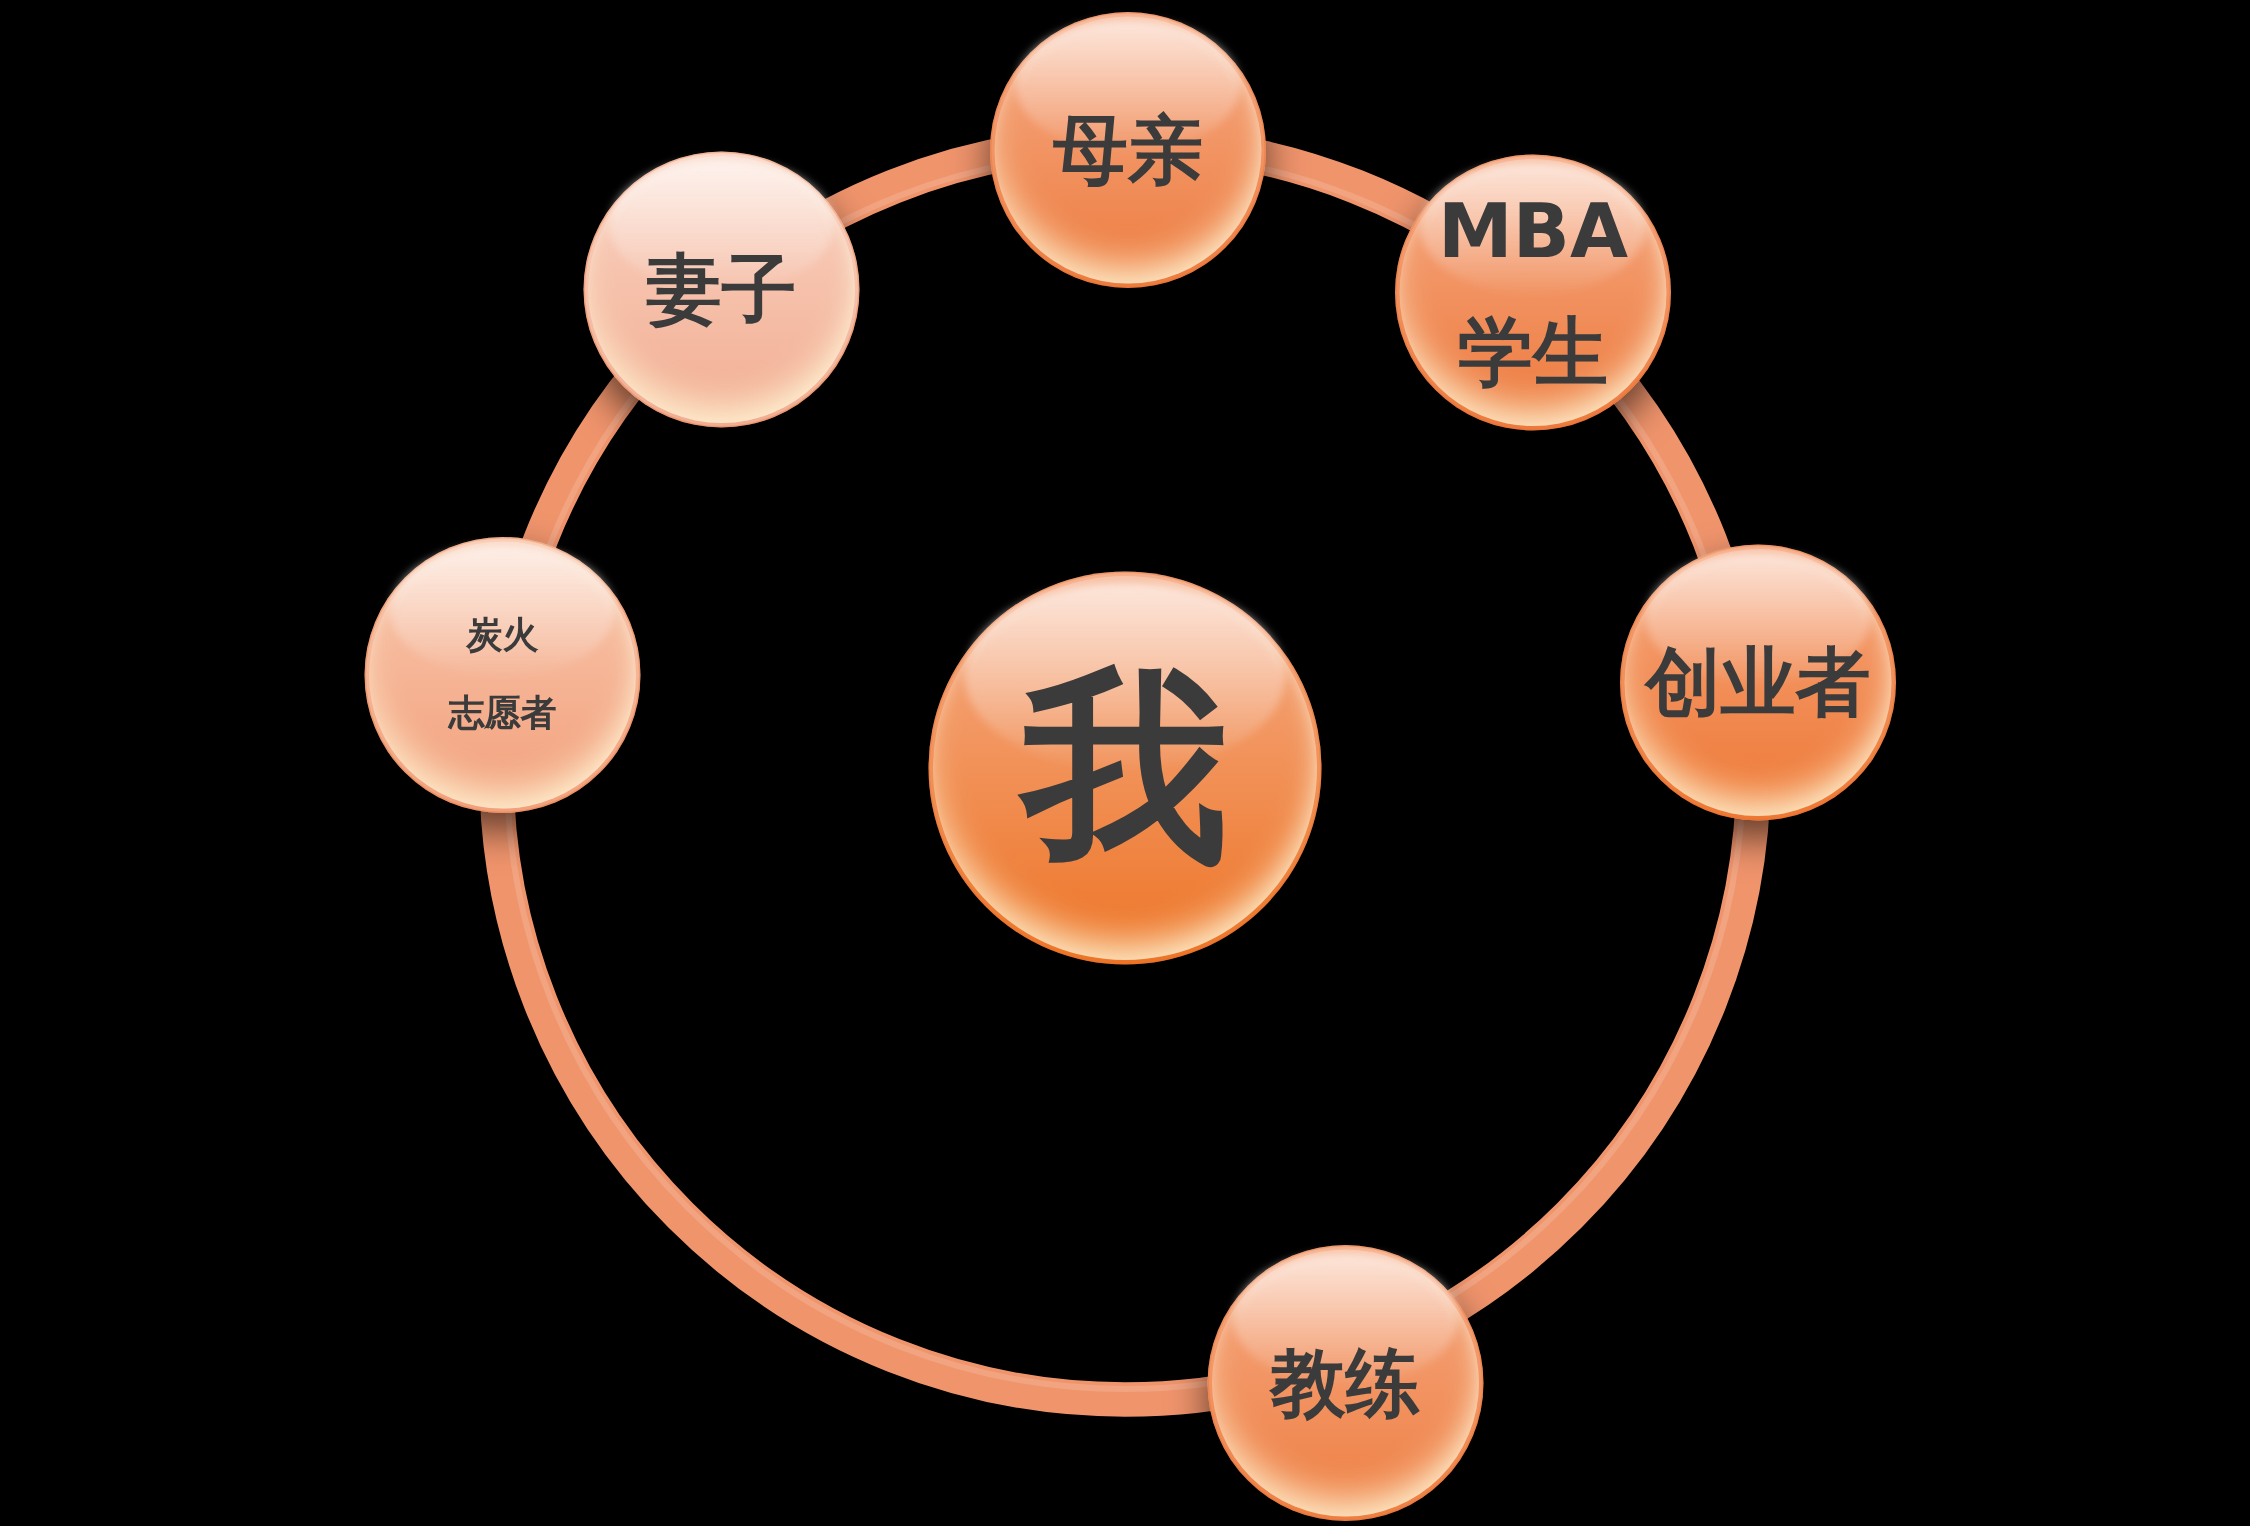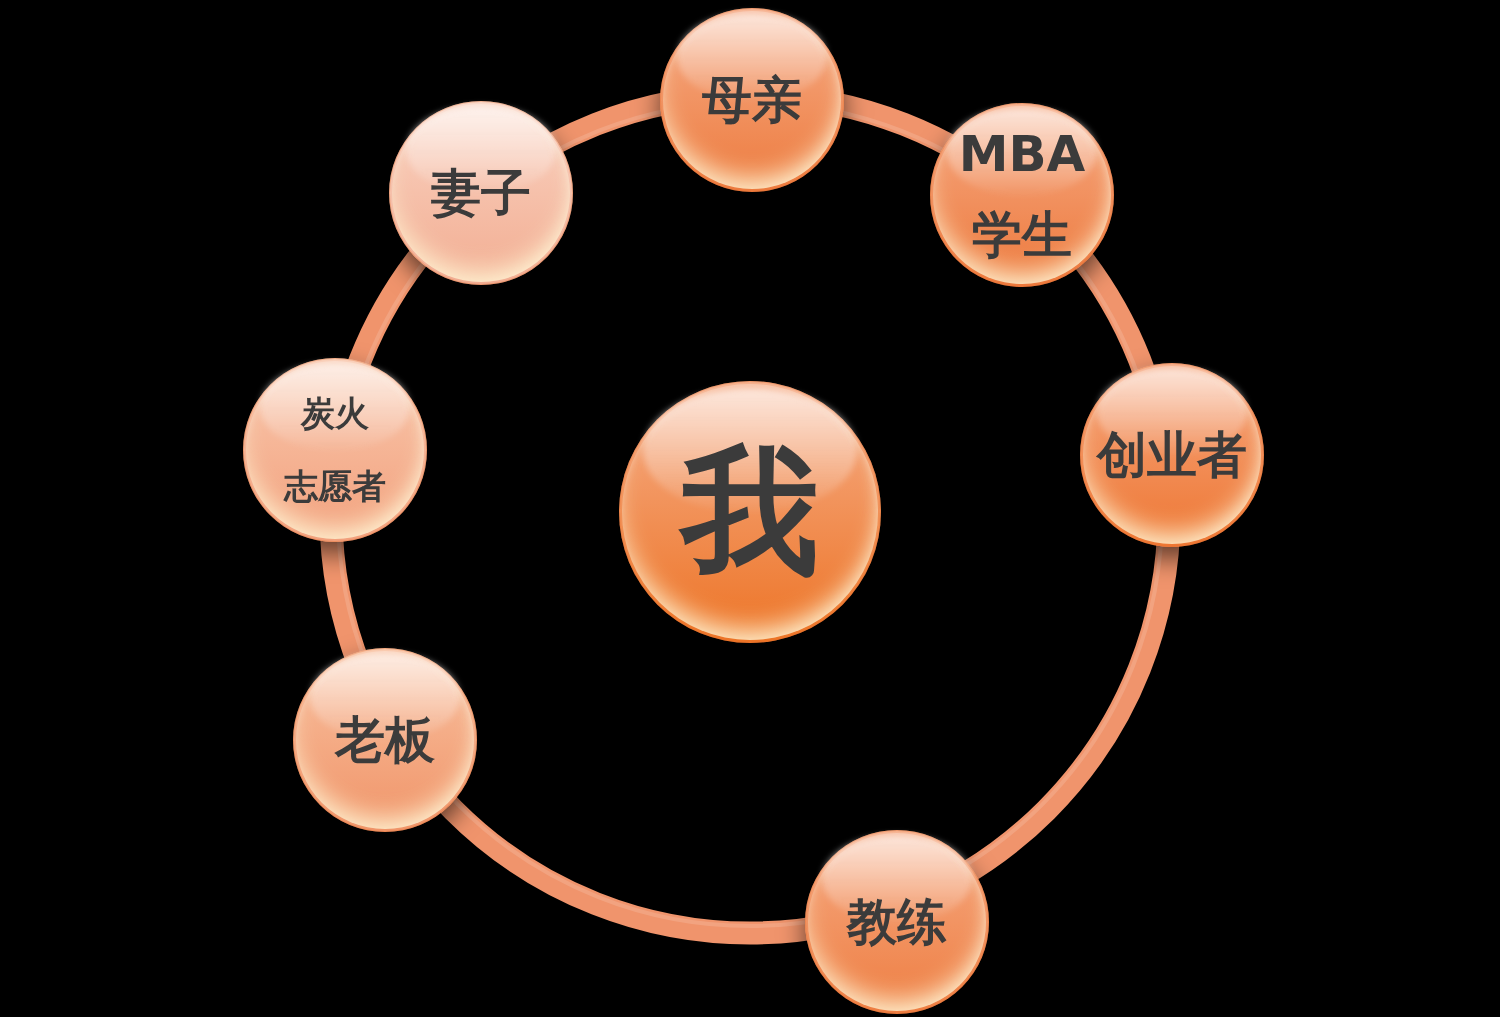--- a/index.html
+++ b/index.html
@@ -65,21 +65,21 @@
   
   .n0 { left: 660px; top: 8px;   }
   .n1 { left: 930px; top: 103px; }
   .n2 { left: 1080px; top: 363px; }
   .n3 { left: 1024px; top: 643px; }
   .n4 { left: 805px; top: 830px; }
   .n5 { left: 516px; top: 823px; }
   .n6 { left: 293px; top: 648px; }
   .n7 { left: 243px; top: 358px; }
   .n8 { left: 389px; top: 101px; text-align: center; }
-  .n7 .label { font-size: 34px; line-height: 2.15; }
+  .n7 .label { font-size: 24px; line-height: 2.15; }
 </style>
 </head>
 <body style="background: rgb(0, 0, 0);">
 
 <div class="stage">
 
   <svg class="ring" width="1500" height="1017" viewBox="0 0 1500 1017">
     <circle cx="750" cy="514" r="419" fill="none" stroke-width="23" stroke="#f0946c"></circle>
     <circle cx="750" cy="514" r="412" fill="none" stroke="rgba(255,255,255,0.14)" stroke-width="4"></circle>
   </svg>
@@ -100,23 +100,20 @@
   <div class="node outer n2" style="--c1: #f6a67e; --c2: #ee7733;">
     <span class="label">创业者</span>
   </div>
 
 
   <div class="node outer n4" style="--c1: #f6aa83; --c2: #ee7e42;">
     <span class="label">教练</span>
   </div>
 
 
-  <div class="node outer n6" style="--c1: #f9c2a2; --c2: #f09468;">
-    <span class="label">老板</span>
-  </div>
 
   <div class="node outer n7" style="--c1: #f9c9af; --c2: #f2a07c;">
     <span class="label">炭火
 志愿者</span>
   </div>
 
   <div class="node outer n8" style="--c1: #fad4c3; --c2: #f2ad92;">
     <span class="label">妻子</span>
   </div>
 

